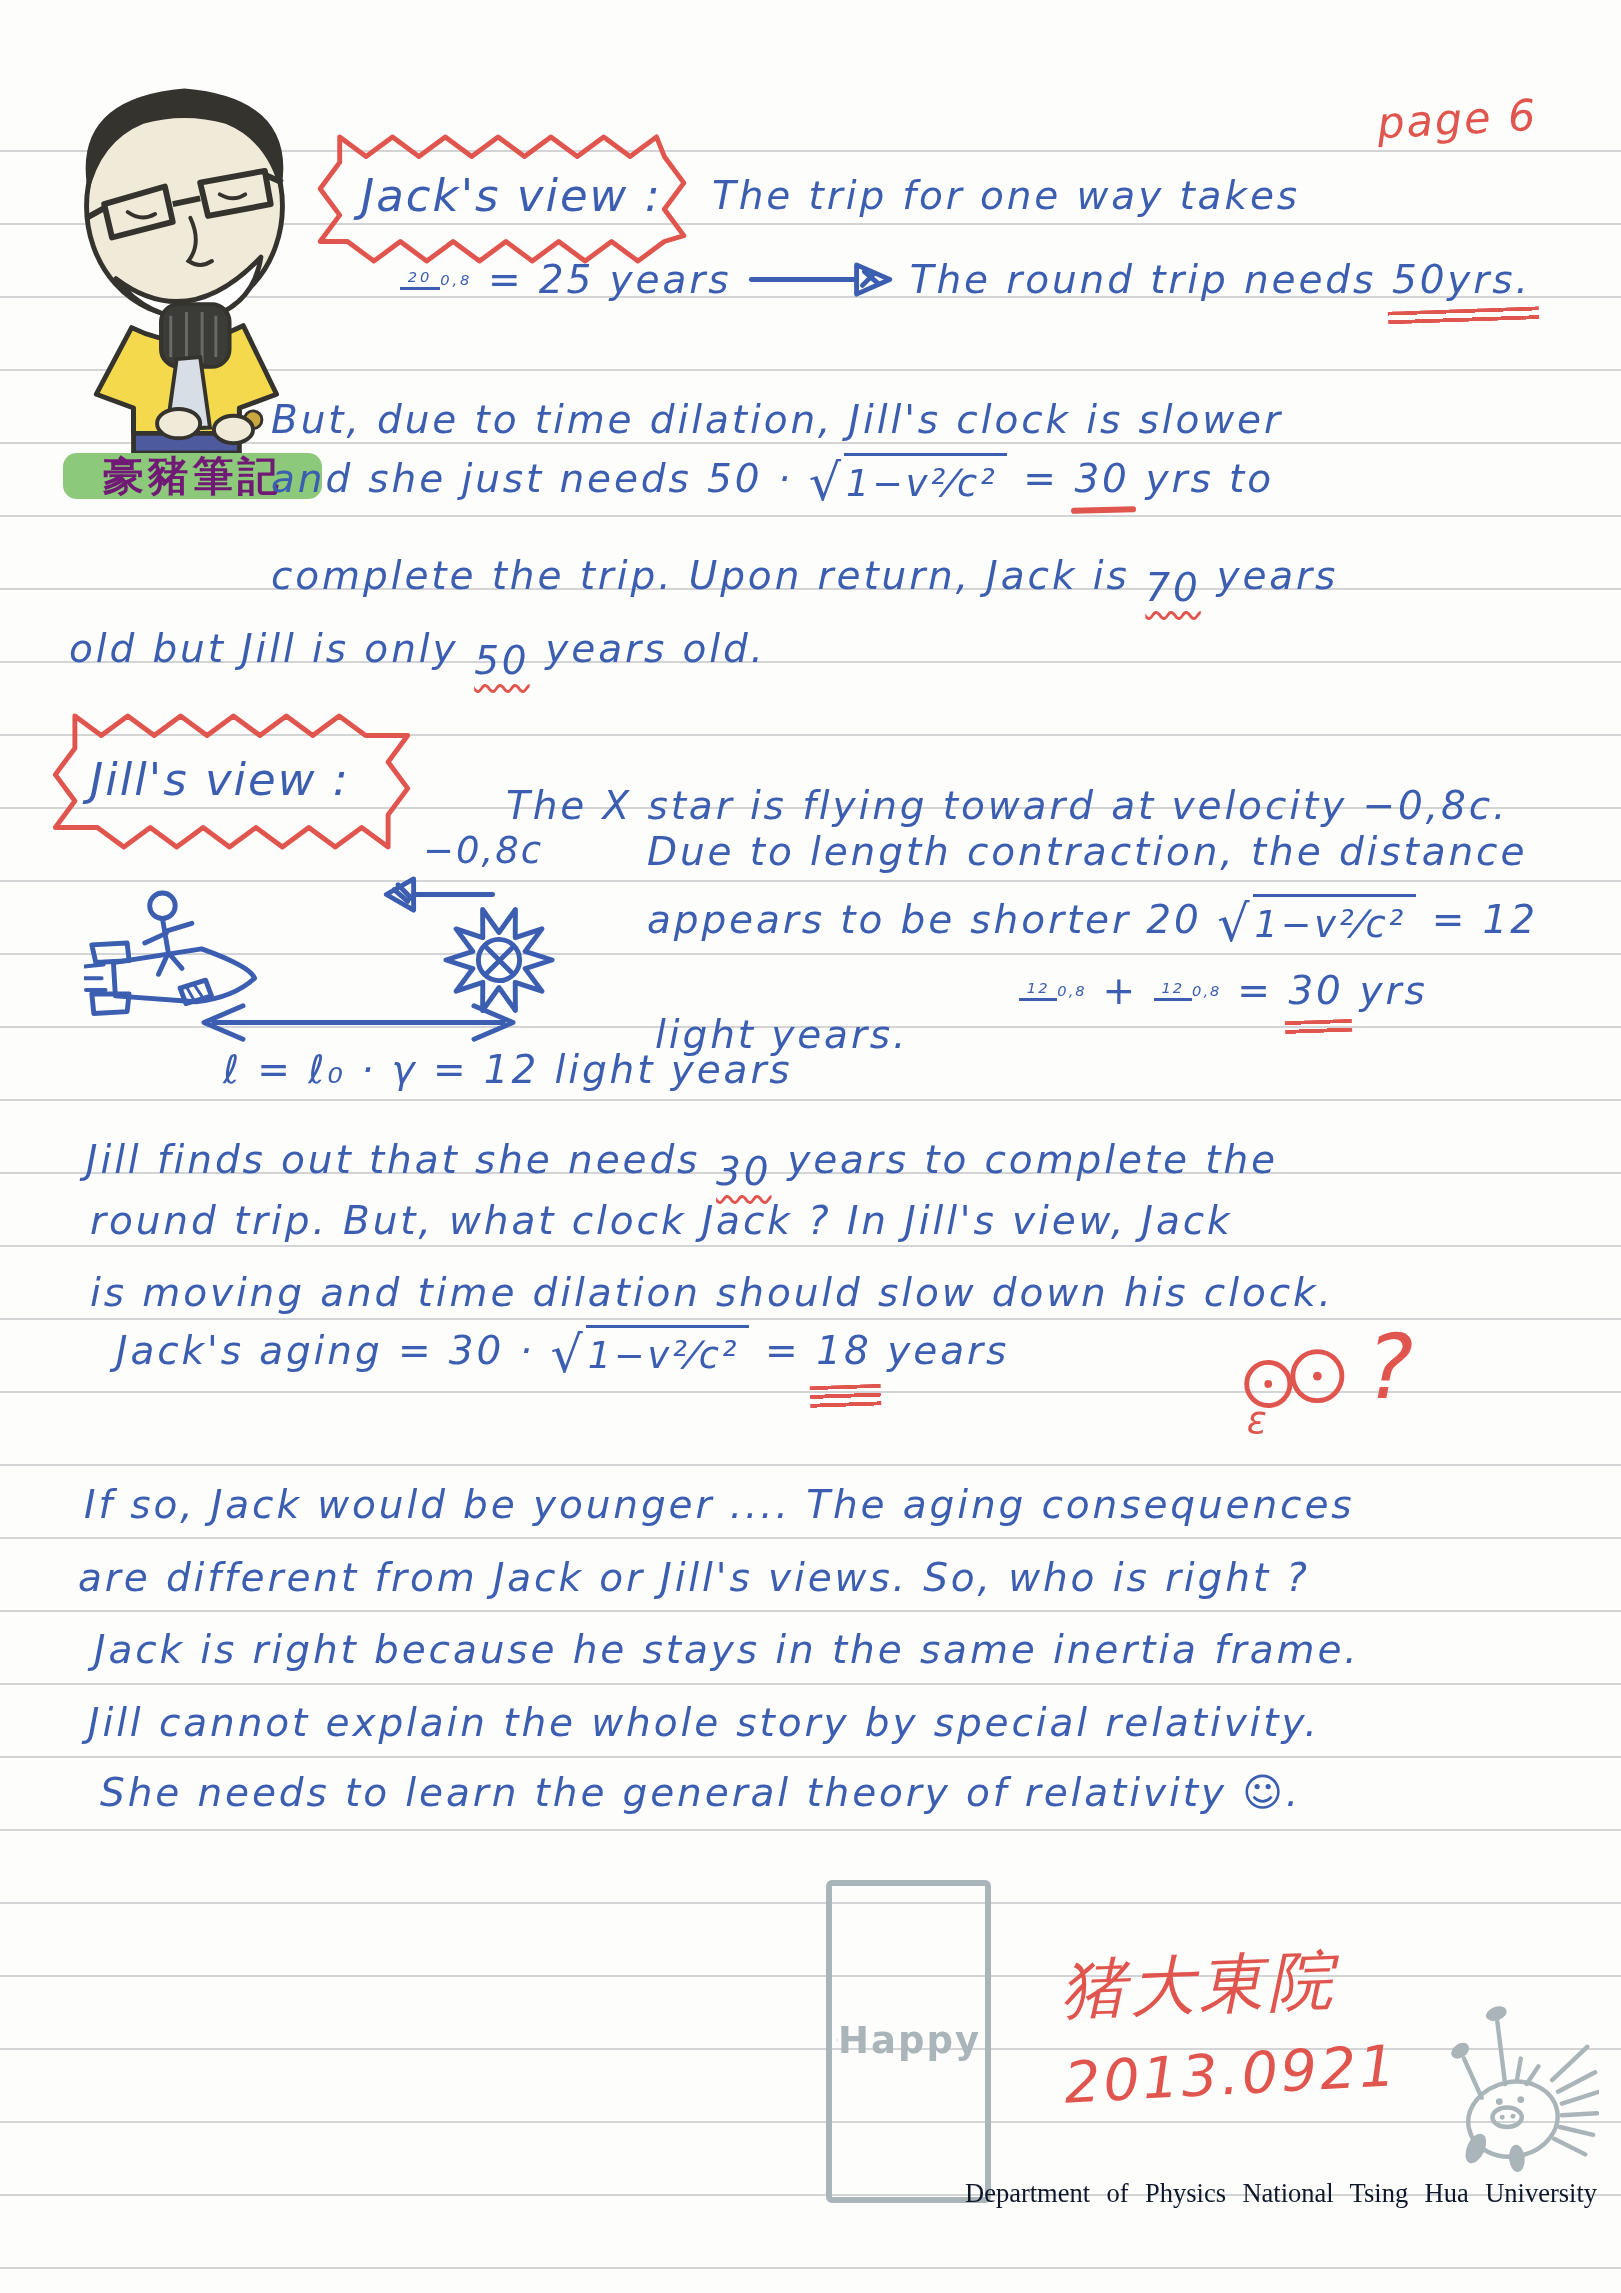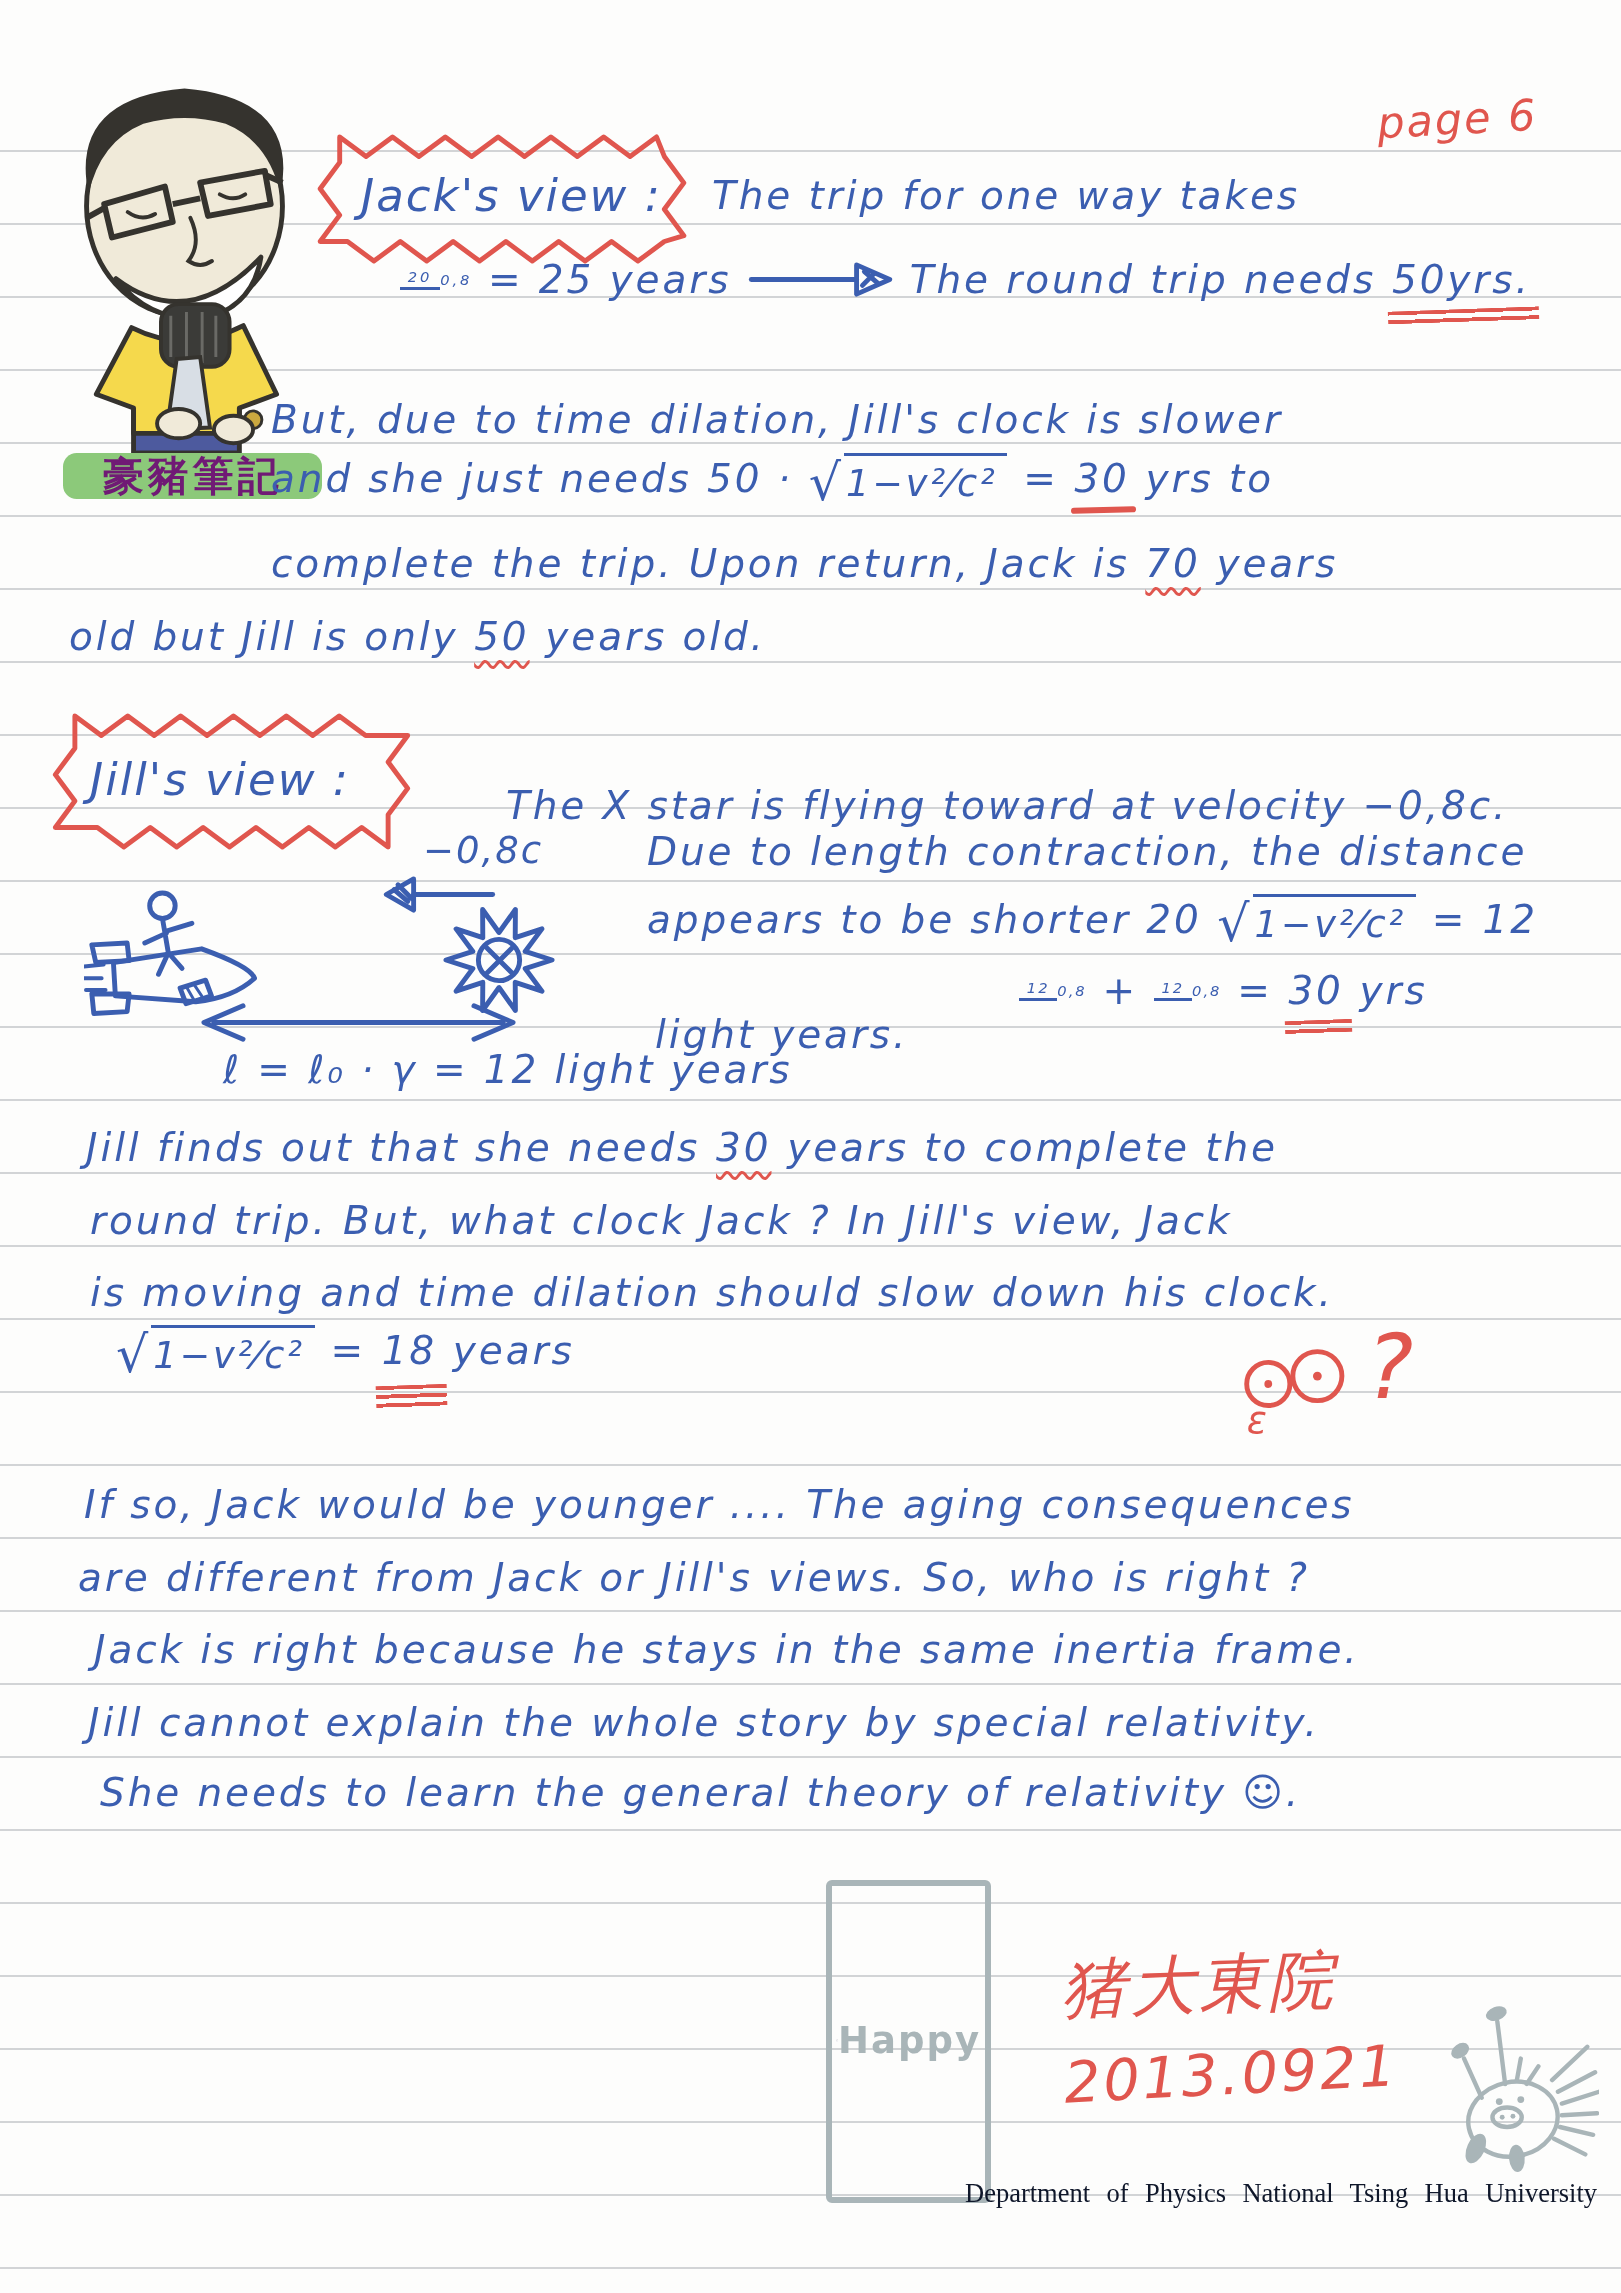--- a/index.html
+++ b/index.html
@@ -24,21 +24,21 @@
   .rel{position:relative;display:inline-block;}
   .u1::after{content:"";position:absolute;left:-3.9px;right:-5.9px;bottom:-11.8px;height:5.9px;
              background:#e0564e;transform:rotate(-1.5deg);border-radius:2.9px;}
   .u2::after{content:"";position:absolute;left:-3.9px;right:-7.8px;bottom:-19.6px;height:12.7px;
              background:repeating-linear-gradient(180deg,#e0564e 0 3.9px,transparent 3.9px 8.8px);
              transform:rotate(-2deg);}
   .u3::after{content:"";position:absolute;left:-5.9px;right:-9.8px;bottom:-33px;height:21.6px;
              background:repeating-linear-gradient(180deg,#e0564e 0 3.9px,transparent 3.9px 8.8px);
              transform:rotate(-2deg);}
   .wavy{text-decoration-line:underline;text-decoration-style:wavy;
-        text-decoration-color:#e0564e;text-decoration-thickness:2.9px;text-underline-offset:9.8px;}
+        text-decoration-color:#e0564e;text-decoration-thickness:2.9px;text-underline-offset:9.8px;margin-top:24px;}
   .logo-label{position:absolute;left:63px;top:453px;width:259px;height:46px;background:#8cc97a;
         border-radius:13.7px;display:flex;align-items:center;justify-content:center;
         color:#701a75;font-weight:bold;font-size:41px;letter-spacing:3.9px;}
   .bubble-text{position:absolute;font-style:italic;color:#3b5eb0;}
   .stamp{position:absolute;left:826px;top:1880px;width:165px;height:323px;
          border:6.9px solid #a9b5b8;border-radius:5.9px;box-sizing:border-box;
          display:flex;flex-direction:row;align-items:center;justify-content:space-between;
          padding:7.8px 3.9px 9.8px;}
   .stamp-label{color:#a9b5b8;font-weight:bold;font-size:37px;letter-spacing:2px;}
   .red-stamp{position:absolute;color:#e0564e;font-style:italic;white-space:nowrap;}
@@ -197,20 +197,21 @@
 
   <div class="hw row" style="left:86px;top:1125px;">
     <span class="f40">Jill finds out that she needs</span>
     <span class="f40 wavy">30</span>
     <span class="f40">years to complete the</span>
   </div>
   <div class="hw f40" style="left:90px;top:1198px;">round trip.  But, what clock Jack ?  In Jill's view, Jack</div>
   <div class="hw f40" style="left:90px;top:1270px;">is moving and time dilation should slow down his clock.</div>
 
   <div class="hw row" style="left:116px;top:1325px;">
+    <span class="f40">Jack's aging = 30 ·</span>
     <span class="sq f40">
       <span class="r">√</span>
         <span class="ov">1−v²⁄c²</span>
     </span>
     <span class="f40">=</span>
     <span class="f40 rel u3">18</span>
     <span class="f40">years</span>
   </div>
 
   <svg class="abs" style="left:1231px;top:1321px;" width="211" height="123" viewBox="0 0 215 125">

